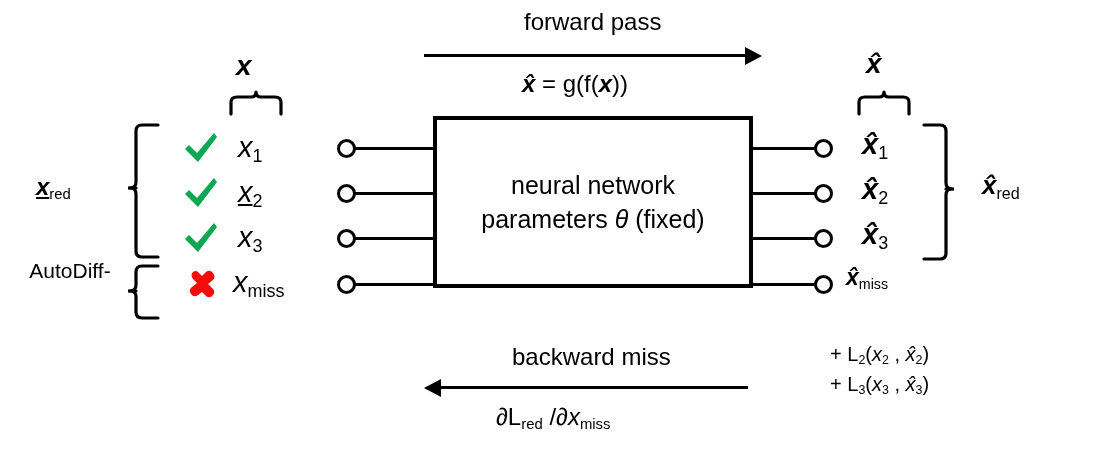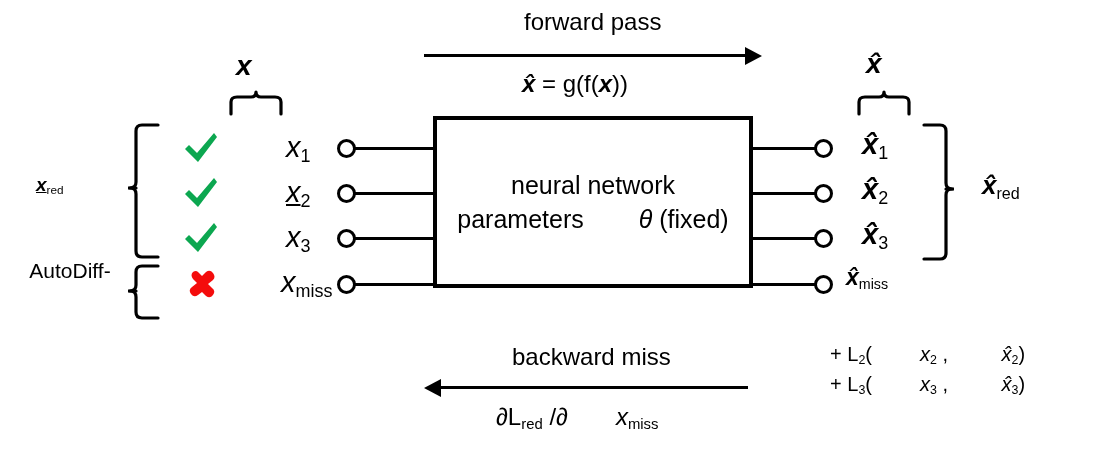--- a/index.html
+++ b/index.html
@@ -4,21 +4,21 @@
 <style>
   html,body{margin:0;padding:0;background:#fff;}
   #stage{
     position:relative;width:1094px;height:455px;background:#fff;overflow:hidden;
     font-family:"Liberation Sans","DejaVu Sans",sans-serif;color:#000;
   }
   .abs{position:absolute;}
   .txt{white-space:nowrap;line-height:1;}
   
   .vecbold{font-weight:bold;font-style:italic;}
-  .ital{font-style:italic;margin-left:48px;}
+  .ital{font-style:italic;}
   sub{font-size:.62em;vertical-align:-.28em;font-style:normal;font-weight:normal;}
   .subi{font-size:.62em;vertical-align:-.28em;font-style:italic;font-weight:normal;}
 
   
   .node{
     width:19px;height:19px;border:3.2px solid #000;border-radius:50%;
     box-sizing:border-box;background:#fff;
   }
   
   .wire{height:3.4px;background:#000;}
@@ -51,21 +51,21 @@
   </svg>
 
   <div class="abs txt" style="left:524px;top:10px;font-size:24px;">forward pass</div>
   <div class="abs arrowline" style="left:424px;top:54px;width:322px;"></div>
   <div class="abs ahead right" style="left:745px;top:47px;"></div>
   <div class="abs txt" style="left:522px;top:72px;font-size:24px;">
     <span class="vecbold">x̂</span>
     <span> = g(f(<b><i>x</i></b>))</span>
   </div>
 
-  <div class="abs txt" style="left:36px;top:175px;font-size:19px;text-decoration:underline;">
+  <div class="abs txt" style="left:36px;top:175px;font-size:24px;text-decoration:underline;">
     <span class="vecbold">x</span><sub>red</sub>
   </div>
   <svg class="abs" style="left:128px;top:122px;" width="34" height="138" viewBox="0 0 34 138">
     <path d="M30 3 L14 3 Q8 3 8 9 L8 60 Q8 66 2 66 Q8 66 8 72 L8 129 Q8 135 14 135 L30 135" fill="none" stroke="#000" stroke-width="3.2" stroke-linecap="round" stroke-linejoin="round"></path>
     <line x1="0" y1="66" x2="8" y2="66" stroke="#000" stroke-width="3.2" stroke-linecap="round"></line>
   </svg>
 
   <div class="abs txt" style="left:14px;top:258px;font-size:21px;line-height:1.28;text-align:center;width:112px;">
     <div>AutoDiff-</div>
   </div>

